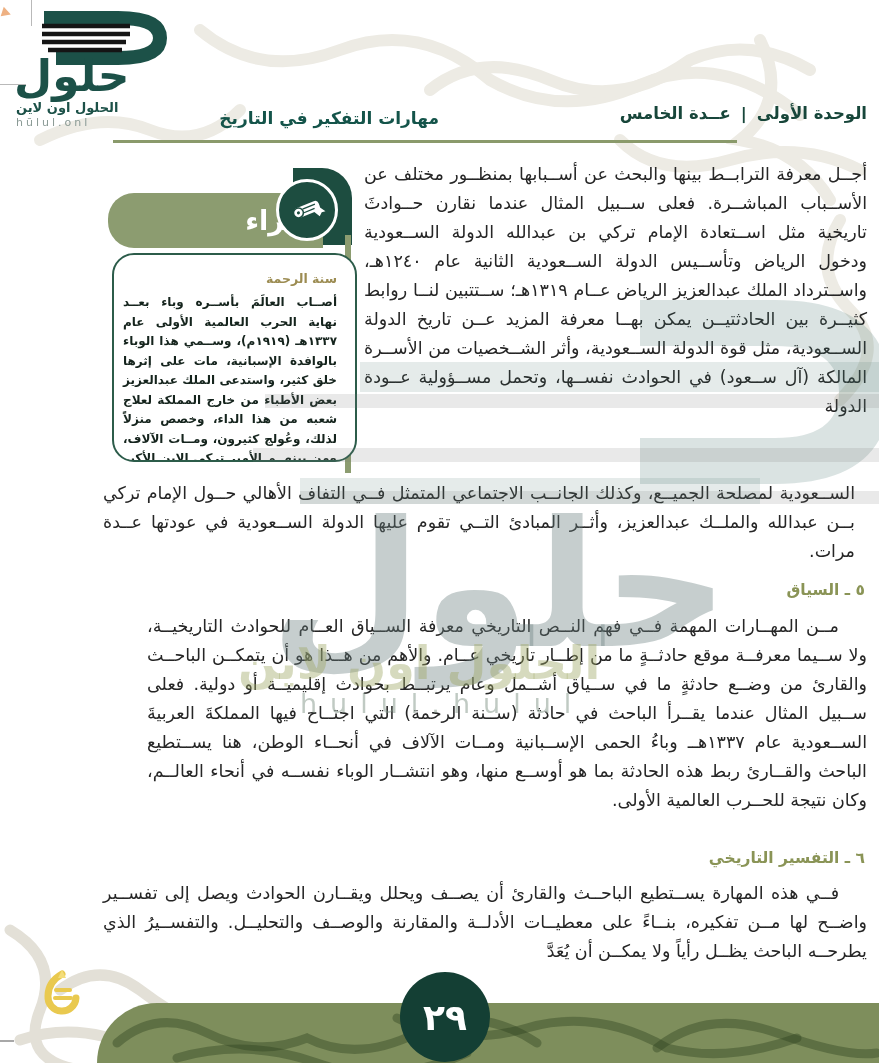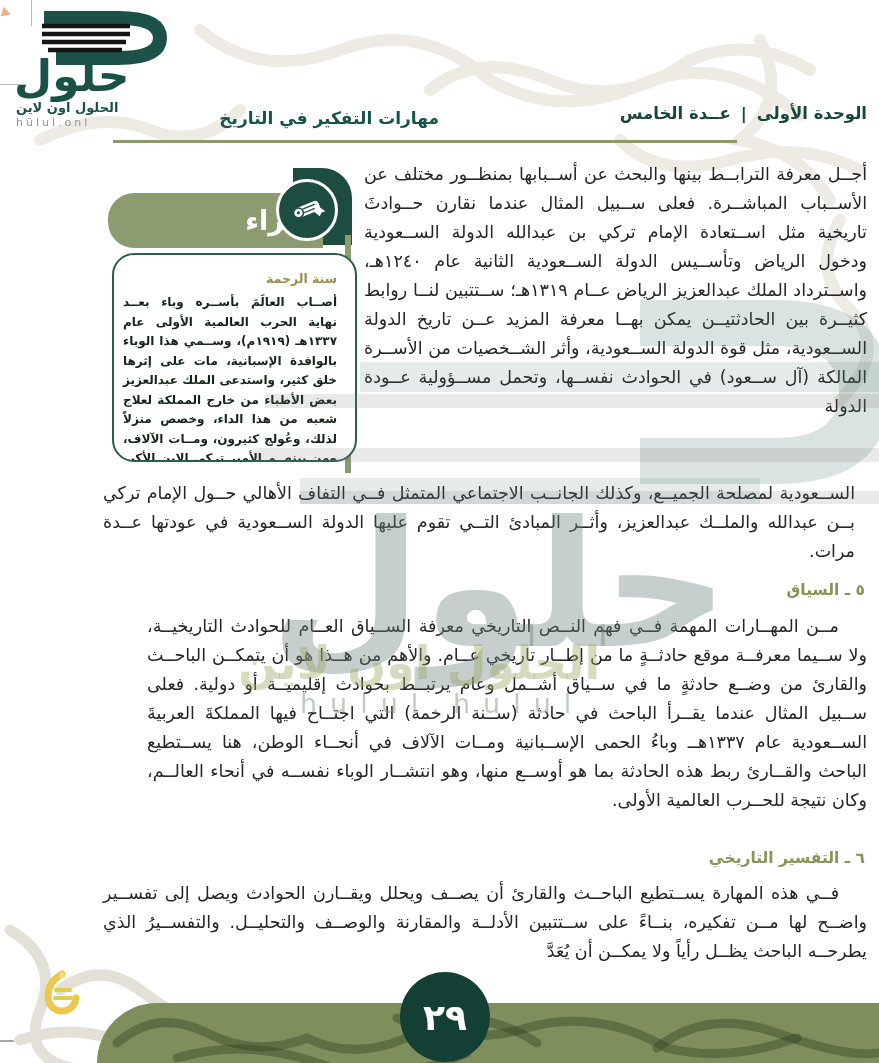--- a/index.html
+++ b/index.html
@@ -128,21 +128,21 @@
     <div class="info-body">أصــاب العالَمَ بأســره وباء بعــد نهاية الحرب العالمية الأولى عام ١٣٣٧هـ (١٩١٩م)، وســمي هذا الوباء بالوافدة الإسبانية، مات على إثرها خلق كثير، واستدعى الملك عبدالعزيز بعض الأطباء من خارج المملكة لعلاج شعبه من هذا الداء، وخصص منزلاً لذلك، وعُولج كثيرون، ومــات الآلاف، ومن بينهــم الأمير تركي الابن الأكبر للملك عبدالعزيز.</div>
   </div>
 
   <div class="para p-col">أجــل معرفة الترابــط بينها والبحث عن أســبابها بمنظــور مختلف عن الأســباب المباشــرة. فعلى ســبيل المثال عندما نقارن حــوادثَ تاريخية مثل اســتعادة الإمام تركي بن عبدالله الدولة الســعودية ودخول الرياض وتأســيس الدولة الســعودية الثانية عام ١٢٤٠هـ، واســترداد الملك عبدالعزيز الرياض عــام ١٣١٩هـ؛ ســتتبين لنــا روابط كثيــرة بين الحادثتيــن يمكن بهــا معرفة المزيد عــن تاريخ الدولة الســعودية، مثل قوة الدولة الســعودية، وأثر الشــخصيات من الأســرة المالكة (آل ســعود) في الحوادث نفســها، وتحمل مســؤولية عــودة الدولة</div>
   <div class="para p-full1">الســعودية لمصلحة الجميــع، وكذلك الجانــب الاجتماعي المتمثل فــي التفاف الأهالي حــول الإمام تركي بــن عبدالله والملــك عبدالعزيز، وأثــر المبادئ التــي تقوم عليها الدولة الســعودية في عودتها عــدة مرات.</div>
 
   <div class="sec-head h5">٥ ـ السياق</div>
   <div class="para p-full5">مــن المهــارات المهمة فــي فهم النــص التاريخي معرفة الســياق العــام للحوادث التاريخيــة، ولا ســيما معرفــة موقع حادثــةٍ ما من إطــار تاريخي عــام. والأهم من هــذا هو أن يتمكــن الباحــث والقارئ من وضــع حادثةٍ ما في ســياق أشــمل وعام يرتبــط بحوادث إقليميــة أو دولية. فعلى ســبيل المثال عندما يقــرأ الباحث في حادثة (ســنة الرحمة) التي اجتــاح فيها المملكةَ العربيةَ الســعودية عام ١٣٣٧هــ وباءُ الحمى الإســبانية ومــات الآلاف في أنحــاء الوطن، هنا يســتطيع الباحث والقــارئ ربط هذه الحادثة بما هو أوســع منها، وهو انتشــار الوباء نفســه في أنحاء العالــم، وكان نتيجة للحــرب العالمية الأولى.</div>
 
   <div class="sec-head h6">٦ ـ التفسير التاريخي</div>
-  <div class="para p-full6">فــي هذه المهارة يســتطيع الباحــث والقارئ أن يصــف ويحلل ويقــارن الحوادث ويصل إلى تفســير واضــح لها مــن تفكيره، بنــاءً على ســتتبين الأدلــة والمقارنة والوصــف والتحليــل. والتفســيرُ الذي يطرحــه الباحث يظــل رأياً ولا يمكــن أن يُعَدَّ</div>
+  <div class="para p-full6">فــي هذه المهارة يســتطيع الباحــث والقارئ أن يصــف ويحلل ويقــارن الحوادث ويصل إلى تفســير واضــح لها مــن تفكيره، بنــاءً على معطيــات الأدلــة والمقارنة والوصــف والتحليــل. والتفســيرُ الذي يطرحــه الباحث يظــل رأياً ولا يمكــن أن يُعَدَّ</div>
 
   <svg class="wm" style="left:0;top:0;" width="879" height="1063" viewBox="0 0 879 1063">
     <path d="M640 300 h135 q115 0 115 92 q0 92 -115 92 h-135 v-46 h135 q64 0 64 -46 q0 -46 -64 -46 h-135 z" fill="rgba(70,115,108,0.20)"></path>
   </svg>
   <div class="wm wm-bar" style="left:265px;top:394px;width:614px;height:14px;"></div>
   <div class="wm wm-bar" style="left:253px;top:448px;width:626px;height:14px;"></div>
   <div class="wm wm-bar" style="left:300px;top:491px;width:579px;height:13px;"></div>
   <div class="wm wm-tint" style="left:360px;top:362px;width:519px;height:30px;"></div>
   <div class="wm wm-tint" style="left:300px;top:478px;width:460px;height:26px;"></div>
   <div class="wm wm-big">حلول</div>

